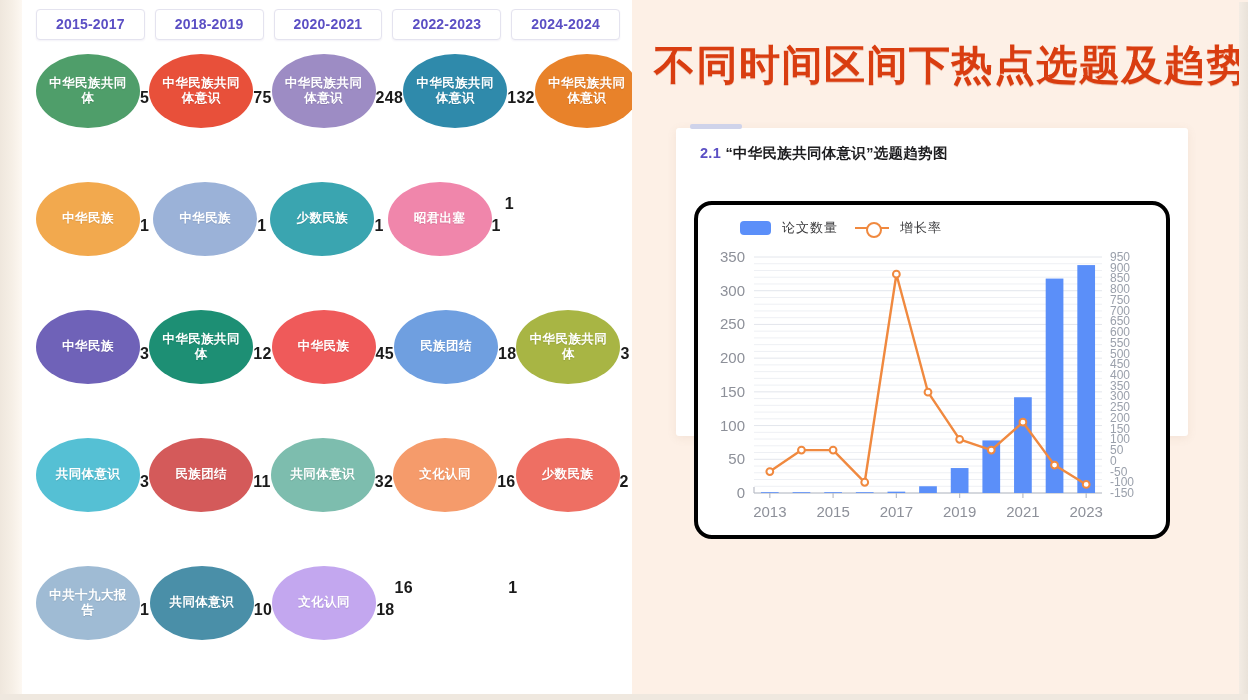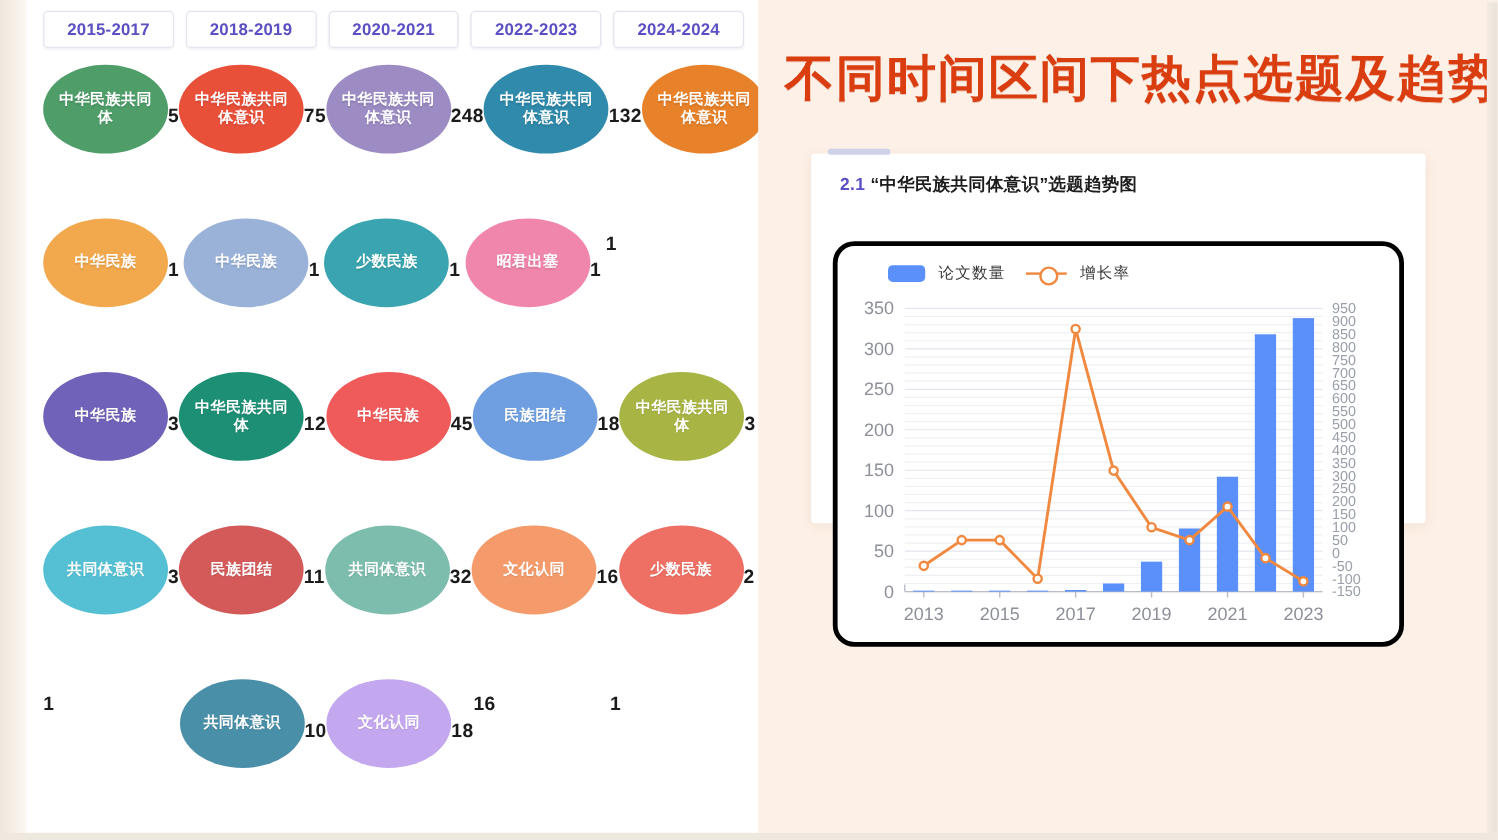--- a/index.html
+++ b/index.html
@@ -350,20 +350,23 @@
           </div>
           <div class="cell">
             <div class="bubble" style="background: rgb(238, 111, 99);">
               <span>少数民族</span>
             </div>
             <div class="count">2</div>
           </div>
         </div>
         <div class="grid-row">
           <div class="cell">
+            <div class="bubble" style="background: rgb(159, 187, 212);">
+              <span>中共十九大报告</span>
+            </div>
             <div class="count">1</div>
           </div>
           <div class="cell">
             <div class="bubble" style="background: rgb(74, 143, 168);">
               <span>共同体意识</span>
             </div>
             <div class="count">10</div>
           </div>
           <div class="cell">
             <div class="bubble" style="background: rgb(195, 167, 239);">

